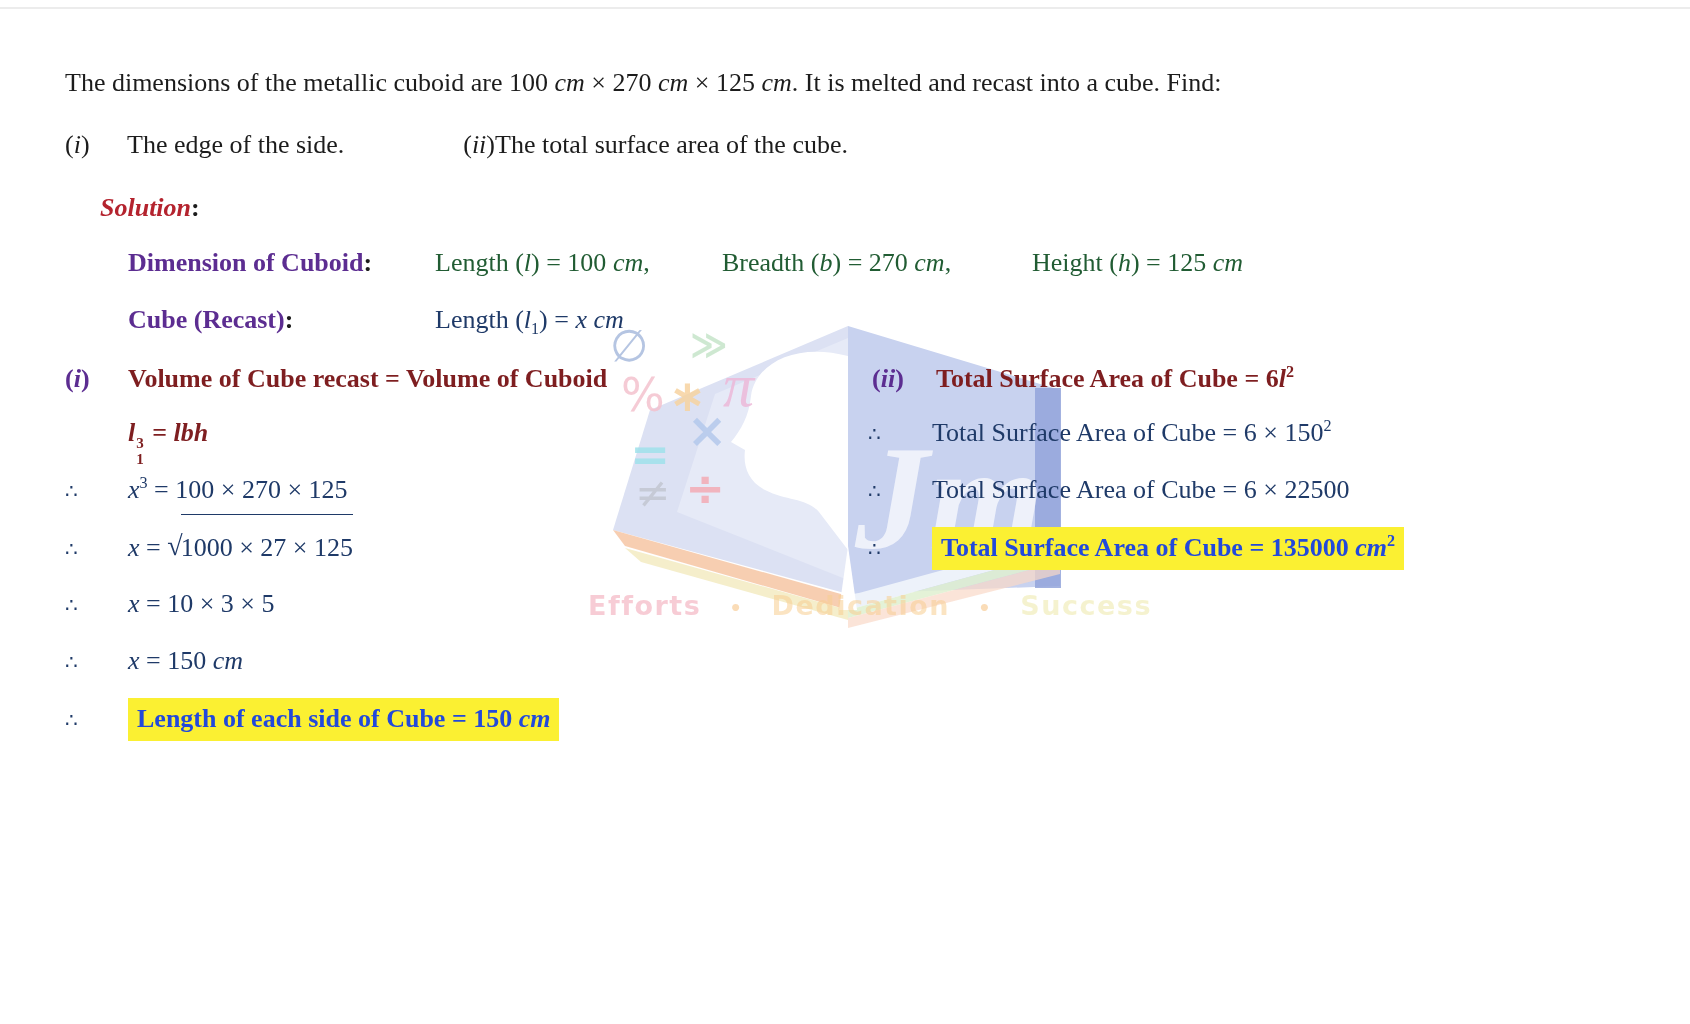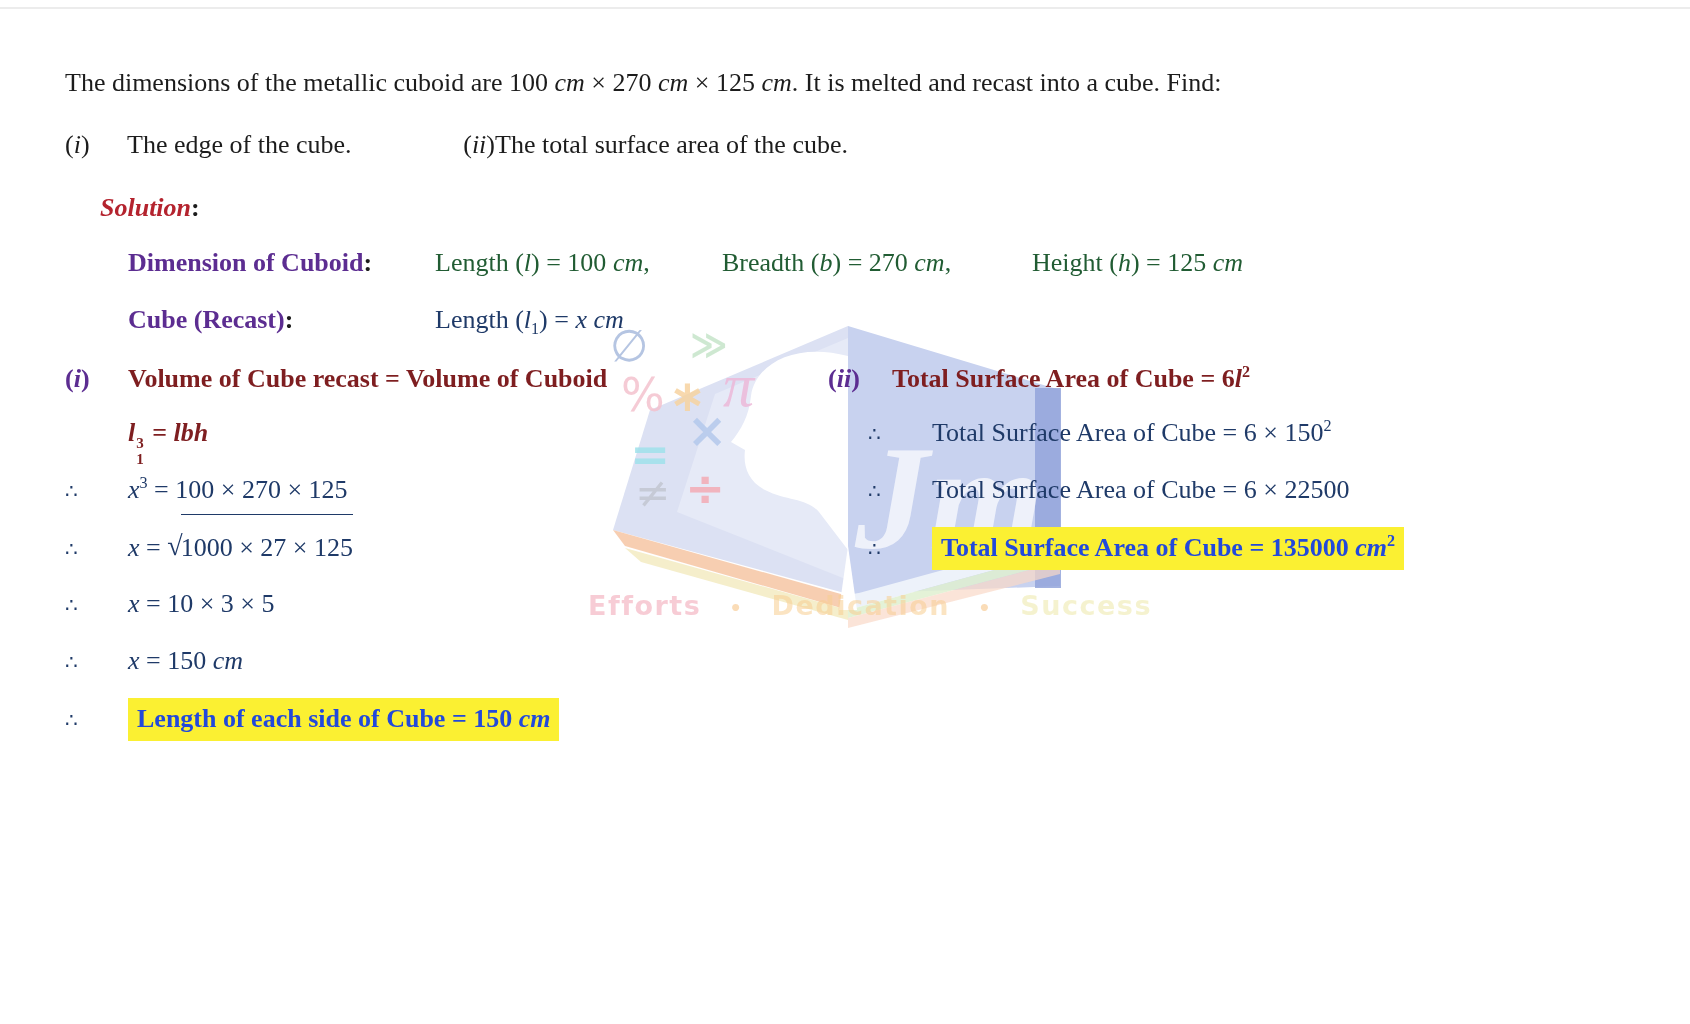--- a/index.html
+++ b/index.html
@@ -111,21 +111,21 @@
       <span class="tw1">Efforts</span>
       <span class="td">•</span>
       <span class="tw2">Dedication</span>
       <span class="td">•</span>
       <span class="tw3">Success</span>
     </div>
 </div>
 
 <div class="line" style="top:66px"><span>The dimensions of the metallic cuboid are </span><span>100 </span><span class="vi">cm</span><span> × 270 </span><span class="vi">cm</span><span> × 125 </span><span class="vi">cm</span><span>. It is melted and recast into a cube. Find:</span></div>
 
-<div class="line" style="top:128px"><span class="qm"><span>(</span><span class="vi">i</span><span>)</span></span><span class="qtext">The edge of the cube.</span><span class="qm2"><span>(</span><span class="vi">ii</span><span>)</span></span><span>The total surface area of the cube.</span></div>
+<div class="line" style="top:128px"><span class="qm"><span>(</span><span class="vi">i</span><span>)</span></span><span class="qtext">The edge of the side.</span><span class="qm2"><span>(</span><span class="vi">ii</span><span>)</span></span><span>The total surface area of the cube.</span></div>
 
 <div class="line" style="top:191px"><span class="sol-label">Solution</span><span class="sol-colon">:</span></div>
 
 <div class="line" style="top:246px;left:128px"><span class="glabel"><span class="lbl">Dimension of Cuboid</span><span class="cln">:</span></span><span class="gval green w287"><span>Length (</span><span class="vi">l</span><span>) = 100 </span><span class="vi">cm</span><span>,</span></span><span class="gval green w310"><span>Breadth (</span><span class="vi">b</span><span>) = 270 </span><span class="vi">cm</span><span>,</span></span><span class="gval green"><span>Height (</span><span class="vi">h</span><span>) = 125 </span><span class="vi">cm</span></span></div>
 
 <div class="line" style="top:303px;left:128px"><span class="glabel"><span class="lbl">Cube (Recast)</span><span class="cln">:</span></span><span class="gval navy"><span>Length (</span><span class="vi">l</span><sub>1</sub><span>) = </span><span class="vi">x</span><span> </span><span class="vi">cm</span></span></div>
 
 <div class="line" style="top:362px"><span class="marker pm"><span>(</span><span class="vi">i</span><span>)</span></span><span class="maroon"><span>Volume of Cube recast = Volume of Cuboid</span></span></div>
 
 <div class="line" style="top:416px;left:128px"><span class="maroon"><span class="vi">l</span><span class="ss"><span class="ss-t">3</span><span class="ss-b">1</span></span><span> = </span><span class="vi">lbh</span></span></div>
@@ -133,19 +133,19 @@
 <div class="line" style="top:473px"><span class="marker tf">∴</span><span class="navy"><span class="vi">x</span><sup>3</sup><span> = 100 × 270 × 125</span></span></div>
 
 <div class="line" style="top:530px"><span class="marker tf">∴</span><span class="navy"><span class="vi">x</span><span> = </span><span class="rad">√</span><span class="ol">1000 × 27 × 125</span></span></div>
 
 <div class="line" style="top:587px"><span class="marker tf">∴</span><span class="navy"><span class="vi">x</span><span> = 10 × 3 × 5</span></span></div>
 
 <div class="line" style="top:644px"><span class="marker tf">∴</span><span class="navy"><span class="vi">x</span><span> = 150 </span><span class="vi">cm</span></span></div>
 
 <div class="line" style="top:698px"><span class="marker tf">∴</span><span class="hl"><span>Length of each side of Cube = 150 </span><span class="vi">cm</span></span></div>
 
-<div class="line" style="top:362px;left:828px"><span class="rmarker pm"><span>(</span><span class="vi">ii</span><span>)</span></span><span class="maroon"><span>Total Surface Area of Cube = 6</span><span class="vi">l</span><sup>2</sup></span></div>
+<div class="line" style="top:362px;left:872px"><span class="rmarker pm"><span>(</span><span class="vi">ii</span><span>)</span></span><span class="maroon"><span>Total Surface Area of Cube = 6</span><span class="vi">l</span><sup>2</sup></span></div>
 
 <div class="line" style="top:416px;left:868px"><span class="rmarker tf">∴</span><span class="navy"><span>Total Surface Area of Cube = 6 × 150</span><sup>2</sup></span></div>
 
 <div class="line" style="top:473px;left:868px"><span class="rmarker tf">∴</span><span class="navy"><span>Total Surface Area of Cube = 6 × 22500</span></span></div>
 
 <div class="line" style="top:527px;left:868px"><span class="rmarker tf">∴</span><span class="hl"><span>Total Surface Area of Cube = 135000 </span><span class="vi">cm</span><sup>2</sup></span></div>
 
 </body></html>

